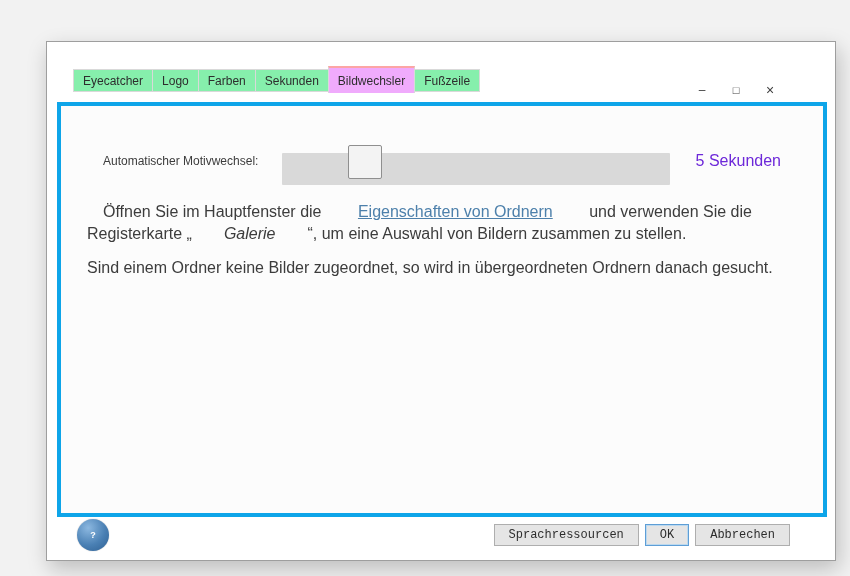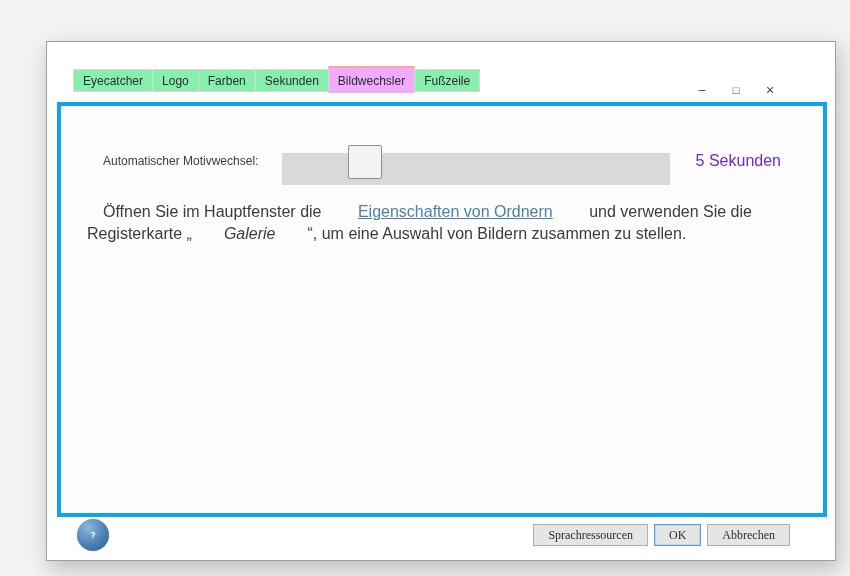--- a/index.html
+++ b/index.html
@@ -100,21 +100,21 @@
     display: flex; align-items: center; justify-content: center;
     box-shadow: 0 0 1px rgba(0,0,0,0.4);
     cursor: pointer;
   }
   .btn-group { margin-left: auto; display: flex; gap: 6px; }
   .btn {
     height: 22px;
     padding: 0 14px;
     background: #e5e5e5;
     border: 1px solid #aeaeae;
-    font-family: Liberation Serif, serif;
+    font-family: Liberation Mono, monospace;
     font-size: 12px; color: #2d2d2d;
     display: flex; align-items: center; justify-content: center;
     cursor: pointer;
   }
   .btn.default {
     border: 1px solid #5e9ed6;
     box-shadow: inset 0 0 0 1px #bcd9ef;
     min-width: 44px;
   }
 </style>
@@ -147,20 +147,21 @@
       <span class="slider-label">Automatischer Motivwechsel:</span>
       <div class="slider-track-wrap">
         <div class="slider-track"></div>
         <div class="slider-thumb" style="left: 17%;"></div>
       </div>
       <span class="slider-value">5 Sekunden</span>
     </div>
 
     <div class="body-text p1"><span>Öffnen Sie im Hauptfenster die </span><span class="link" style="color: rgb(77, 128, 171);">Eigenschaften von Ordnern</span><span> und verwenden Sie die Registerkarte „</span><span class="em">Galerie</span><span>“, um eine Auswahl von Bildern zusammen zu stellen.</span></div>
 
+    <div class="body-text p2">Sind einem Ordner keine Bilder zugeordnet, so wird in übergeordneten Ordnern danach gesucht.</div>
 
   </div>
 
   <div class="footer">
     <div class="help-icon">?</div>
     <div class="btn-group">
       <button class="btn">Sprachressourcen</button>
       <button class="btn default">OK</button>
       <button class="btn">Abbrechen</button>
     </div>

